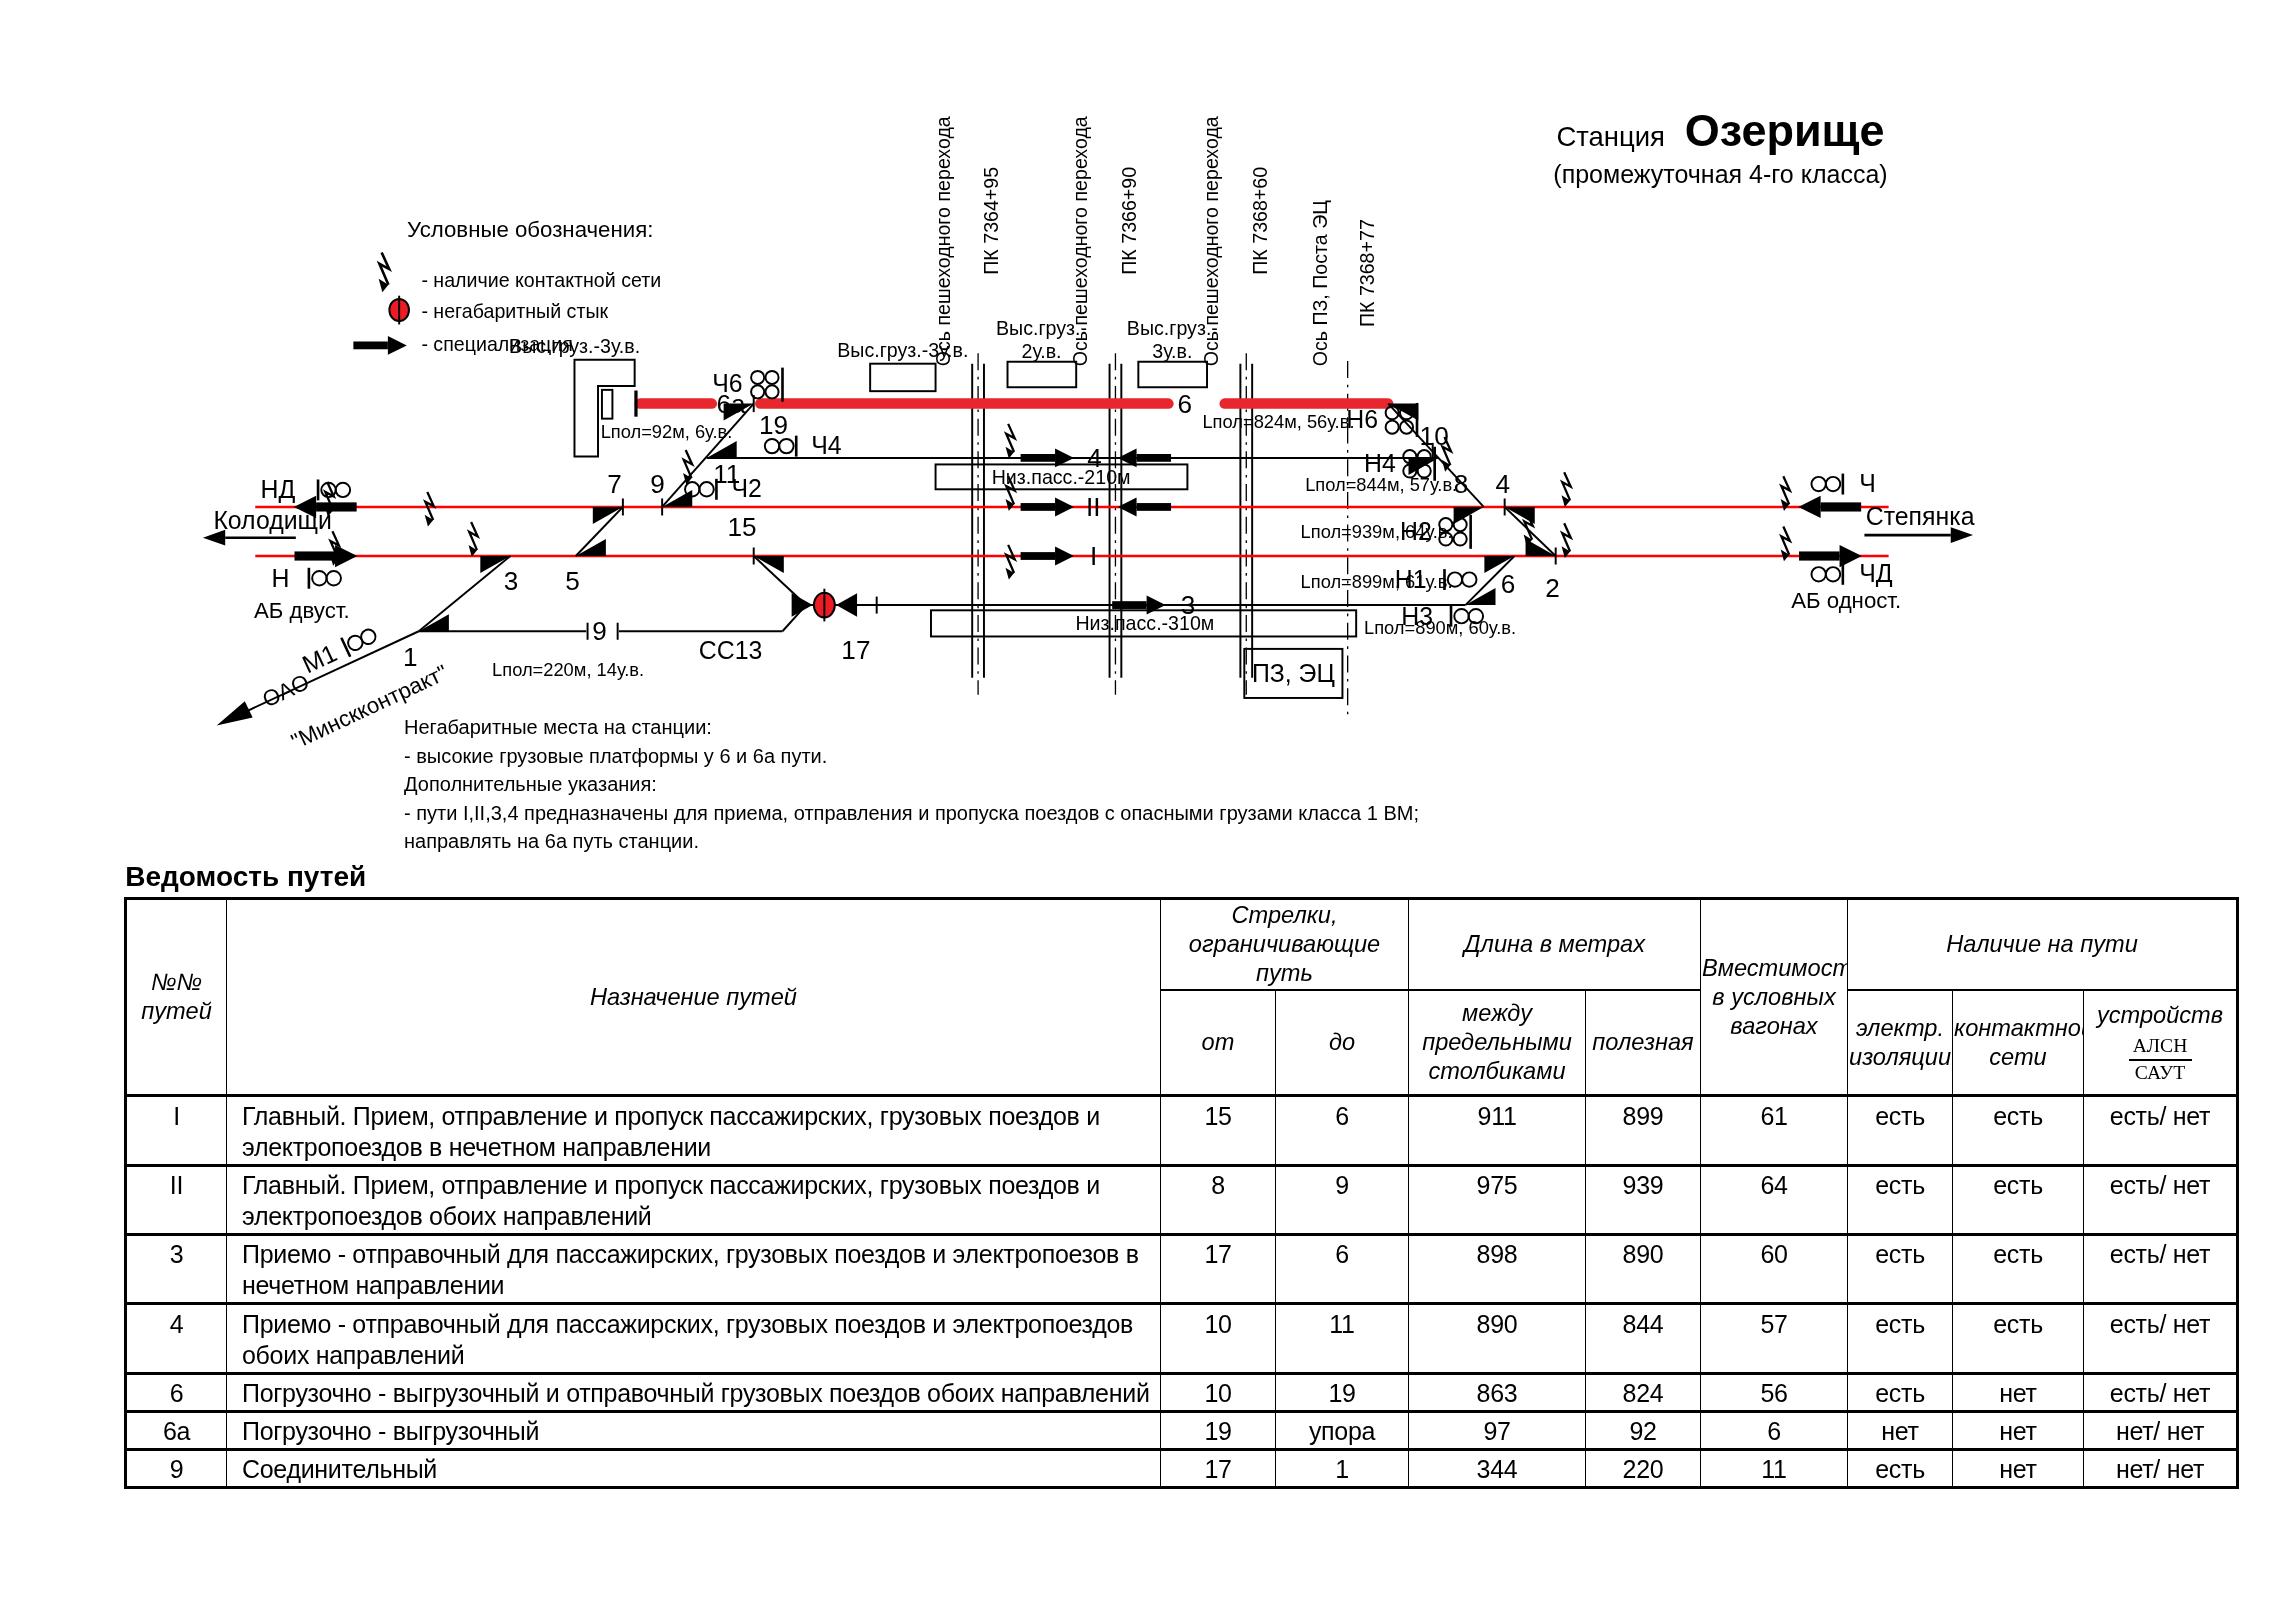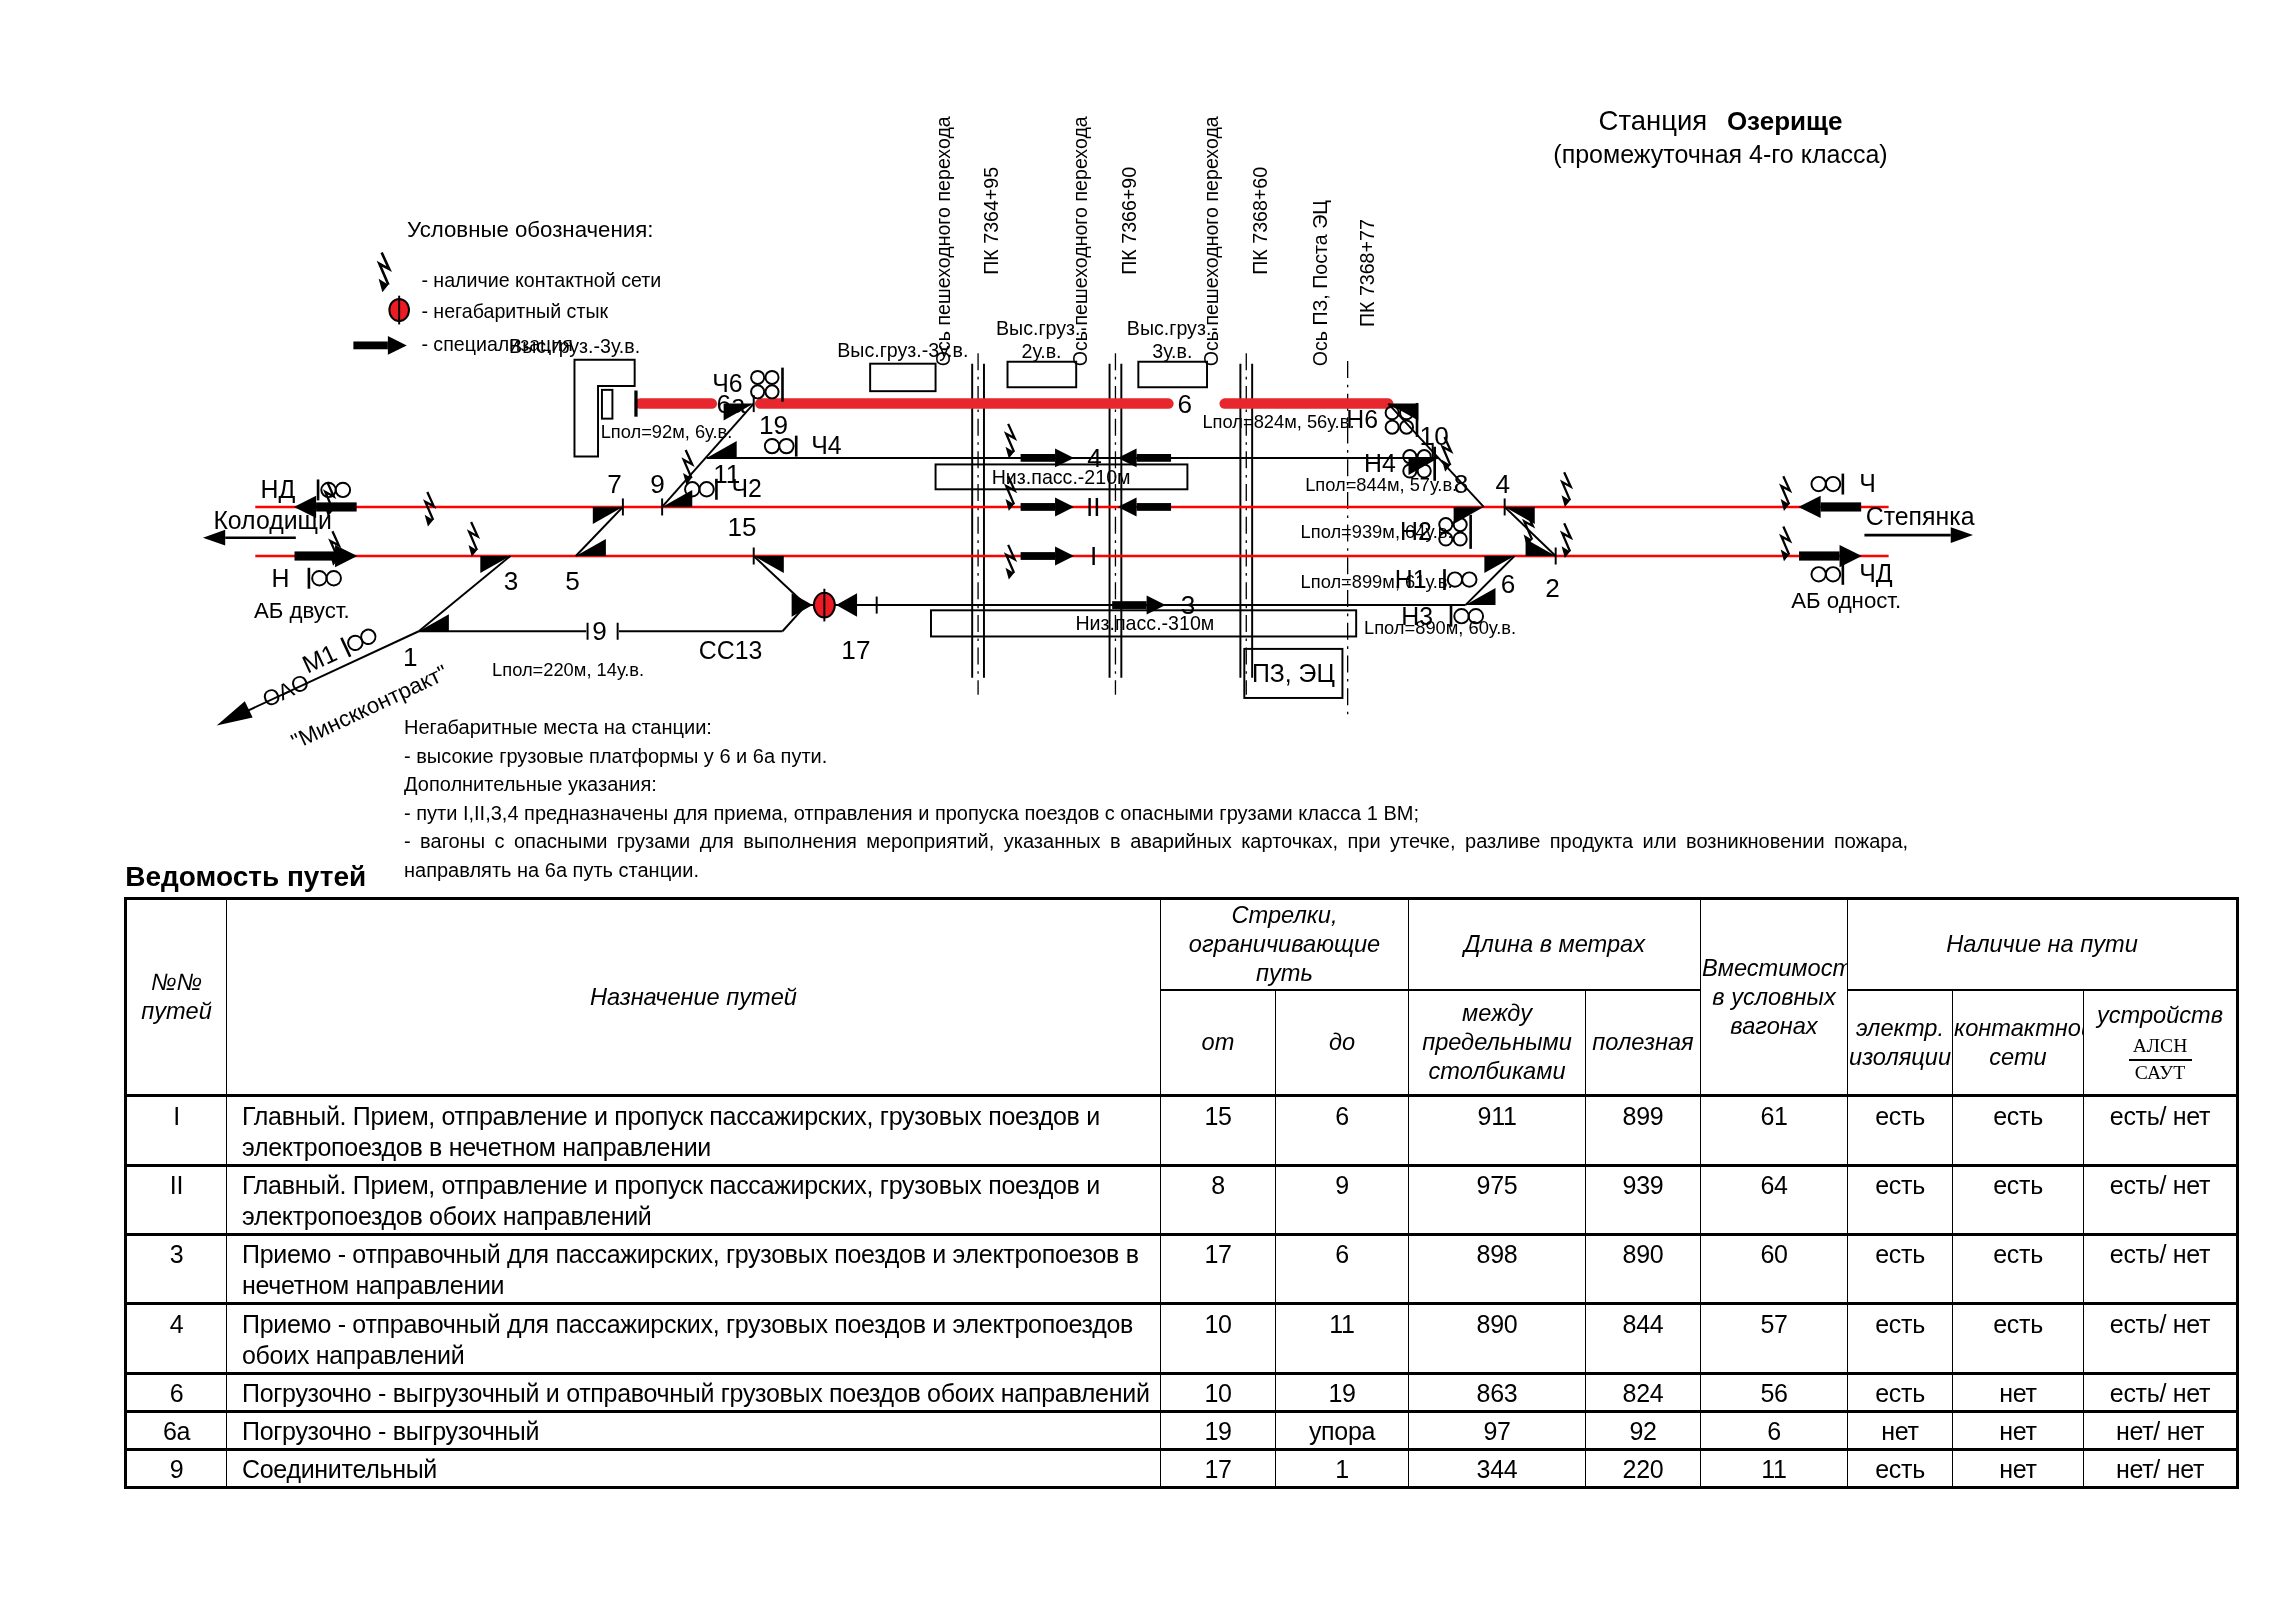--- a/index.html
+++ b/index.html
@@ -1,21 +1,21 @@
 <!DOCTYPE html>
 <html style="font-size:10.5px"><head>
 <meta charset="utf-8">
 <style>
   html,body{margin:0;padding:0;background:#fff;}
   body{width:2295px;height:1623px;position:relative;font-family:"Liberation Sans",sans-serif;color:#000;}
 
   
   .station-title{position:absolute;left:1498px;top:105px;width:445px;text-align:center;}
   .station-title .line1{font-size:27.5px;}
-  .station-title .line1 b{font-size:26px;font-weight:bold;margin-left:12px;}
+  .station-title .line1 b{font-size:45px;font-weight:bold;margin-left:12px;}
   .station-title .line2{font-size:25px;margin-top:2.6px;}
 
   
   svg.diagram{position:absolute;left:0;top:0;}
   svg text{font-family:"Liberation Sans",sans-serif;fill:#000;} .t28{font-size:28px;} .t30{font-size:30px;}
   .t34{font-size:34px;} .t38{font-size:38px;} .t40{font-size:40px;}
 
   
   .notes{position:absolute;left:404px;top:715px;width:1868px;font-size:20px;line-height:24px;}
   .notes div{margin-bottom:4.6px;}
@@ -311,21 +311,20 @@
     <text transform="translate(408,1082) rotate(-25)" class="t34">ОАО</text>
     <text transform="translate(452,1146) rotate(-25)" class="t34">"Минскконтракт"</text>
   </g>
 </svg>
 
 <div class="notes">
   <div>Негабаритные места на станции:</div>
   <div>- высокие грузовые платформы у 6 и 6а пути.</div>
   <div>Дополнительные указания:</div>
   <div>- пути I,II,3,4 предназначены для приема, отправления и пропуска поездов с опасными грузами класса 1 ВМ;</div>
-  <div class="wide">- вагоны с опасными грузами для выполнения мероприятий, указанных в аварийных карточках, при утечке, разливе продукта или возникновении пожара,</div>
   <div>направлять на 6а путь станции.</div>
 </div>
 
 <div class="ledger">
   <h2>Ведомость путей</h2>
   <table class="vt">
     <colgroup>
       <col class="c-num">
         <col class="c-purpose">
         <col class="c-from">

